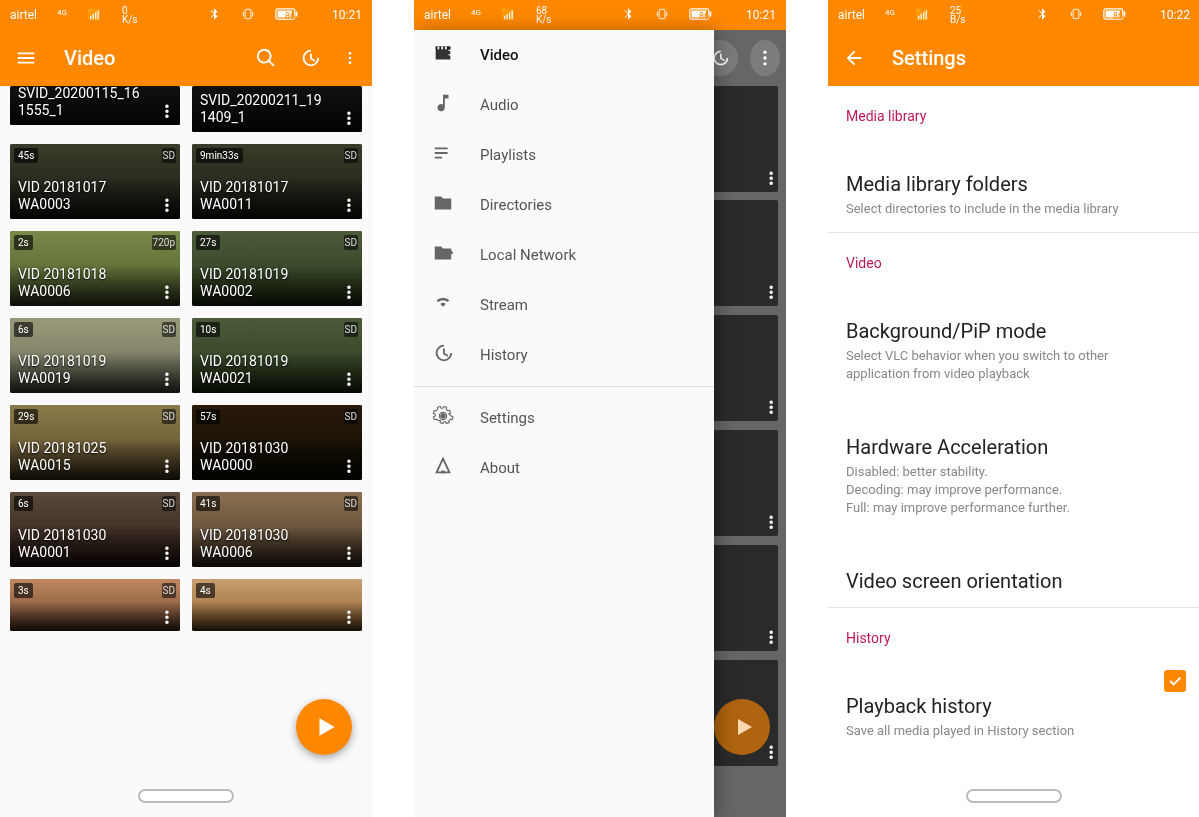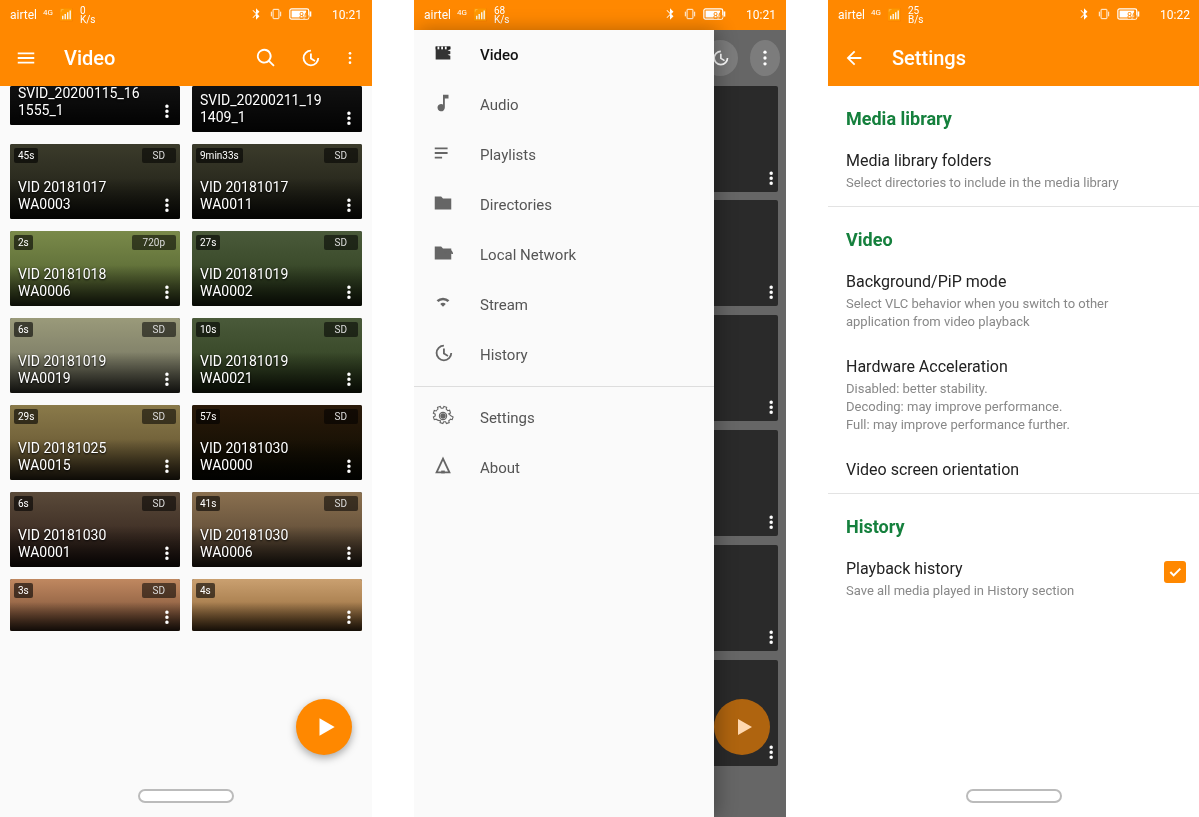--- a/index.html
+++ b/index.html
@@ -17,21 +17,21 @@
     position: relative;
     overflow: hidden;
     flex-shrink: 0;
   }
   
   .status-bar {
     height: 30px; background: #ff8800; color: #fff;
     font-size: 12px; display: flex; align-items: center;
     padding: 0 10px; justify-content: space-between;
   }
-  .status-bar .left, .status-bar .right { display: flex; align-items: center; gap: 6px; }
+  .status-bar .left, .status-bar .right { display: flex; align-items: center; gap: 20px; }
   .status-bar .net { font-size: 10px; line-height: 9px; }
   .sup { font-size: 8px; position: relative; top:-3px;}
   
   .app-bar {
     height: 56px; background: #ff8800; color: #fff;
     display: flex; align-items: center; padding: 0 14px;
     gap: 20px;
   }
   .app-bar .title { font-size: 20px; font-weight: 500; flex: 1; margin-left: 6px;}
   .app-bar .ico { width: 24px; height: 24px; display:flex; align-items:center; justify-content:center; }
@@ -47,21 +47,21 @@
   .tile {
     position: relative; height: 75px; background:#333;
     border-radius: 2px; overflow:hidden; color:#fff;
   }
   .tile .thumb { position:absolute; inset:0; }
   .tile .grad { position:absolute; left:0; right:0; bottom:0; height:55%;
     background: linear-gradient(to top, rgba(0,0,0,0.85), rgba(0,0,0,0)); }
   .tile .dur { position:absolute; top:4px; left:4px; background:rgba(0,0,0,0.6);
     font-size:10px; padding:2px 4px; border-radius:2px; }
   .tile .qual { position:absolute; top:4px; right:4px; background:rgba(0,0,0,0.55);
-    font-size:10px; padding:2px 11px; border-radius:2px; color:#ddd;}
+    font-size:10px; padding:2px 1px; border-radius:2px; color:#ddd;}
   .tile .cap { position:absolute; left:8px; bottom:6px; right:26px; font-size:14px;
     line-height:17px; text-shadow:0 1px 2px #000;}
   .tile .more { position:absolute; right:4px; bottom:6px; width:18px; text-align:center;
     font-size:16px; letter-spacing:0; line-height:6px;}
   .tile .more span{display:block; height:5px;}
   .fab {
     position:absolute; right:20px; bottom:62px;
     width:56px; height:56px; border-radius:50%; background:#ff8800;
     box-shadow:0 3px 8px rgba(0,0,0,0.35);
     display:flex; align-items:center; justify-content:center;
@@ -91,23 +91,23 @@
   .bd-tile .more{position:absolute; right:4px; bottom:6px; color:#fff; font-size:16px; line-height:6px;}
   .bd-tile .more span{display:block; height:5px;}
   .bd-toolbar{position:absolute; top:0; right:0; height:56px; display:flex; align-items:center; gap:12px; padding-right:6px; color:#fff;}
   .bd-toolbar .icoc{width:36px; height:36px; border-radius:50%; background:rgba(255,255,255,0.15); display:flex; align-items:center; justify-content:center;}
   .bd-toolbar svg{width:20px; height:20px; fill:#fff;}
   .bd-fab{position:absolute; right:16px; bottom:62px; width:56px; height:56px; border-radius:50%;
     background:#ff8800a0; display:flex; align-items:center; justify-content:center;}
   .bd-fab svg{fill:#ffd8b0; width:24px; height:24px; margin-left:3px;}
   
   .settings-content{ background:#fff; position:absolute; top:86px; left:0; right:0; bottom:46px; overflow:hidden;}
-  .sect-hdr{ color:#15803d; font-size:18px; font-weight:700; padding:22px 18px 10px;}
+  .sect-hdr{ color:#be185d; font-size:14px; font-weight:400; padding:22px 18px 10px;}
   .srow{ padding:12px 18px 14px; position:relative;}
-  .srow .t{ font-size:16px; color:#222; margin-bottom:4px;}
+  .srow .t{ font-size:20px; color:#222; margin-bottom:4px;margin-top:26px;}
   .srow .d{ font-size:13px; color:#888; line-height:18px; padding-right:48px;}
   .srow.single .t{margin-bottom:0;}
   .sdivider{ height:1px; background:#e3e3e3;}
   .chk{ position:absolute; right:14px; top:14px; width:22px; height:22px;
     background:#ff8800; border-radius:3px; display:flex; align-items:center; justify-content:center;}
   .chk svg{width:16px; height:16px; fill:none; stroke:#fff; stroke-width:3;}
   .p2{background:linear-gradient(#3b3b2b,#1a1a12);}
   .p3{background:linear-gradient(#7a8a4a,#4a5a2a);}
   .p4{background:linear-gradient(#9a9a7a,#6a6a5a);}
   .p5{background:linear-gradient(#4a5a3a,#2a3a1a);}

